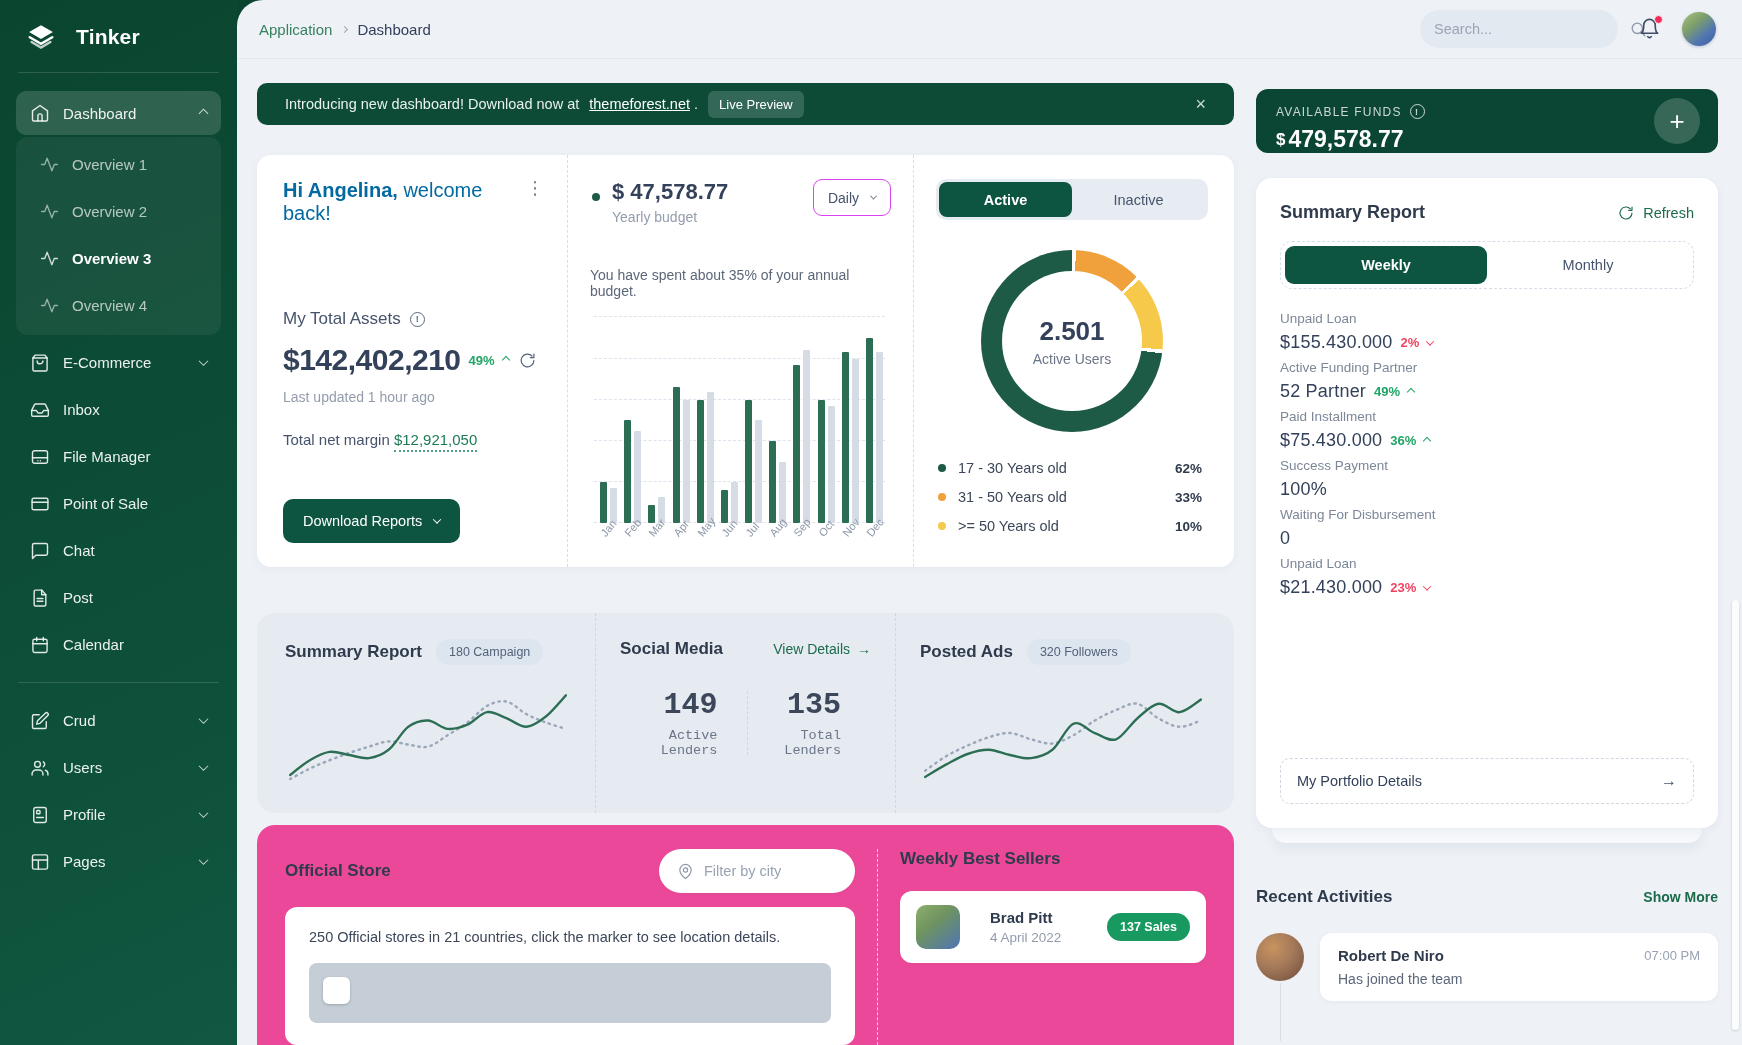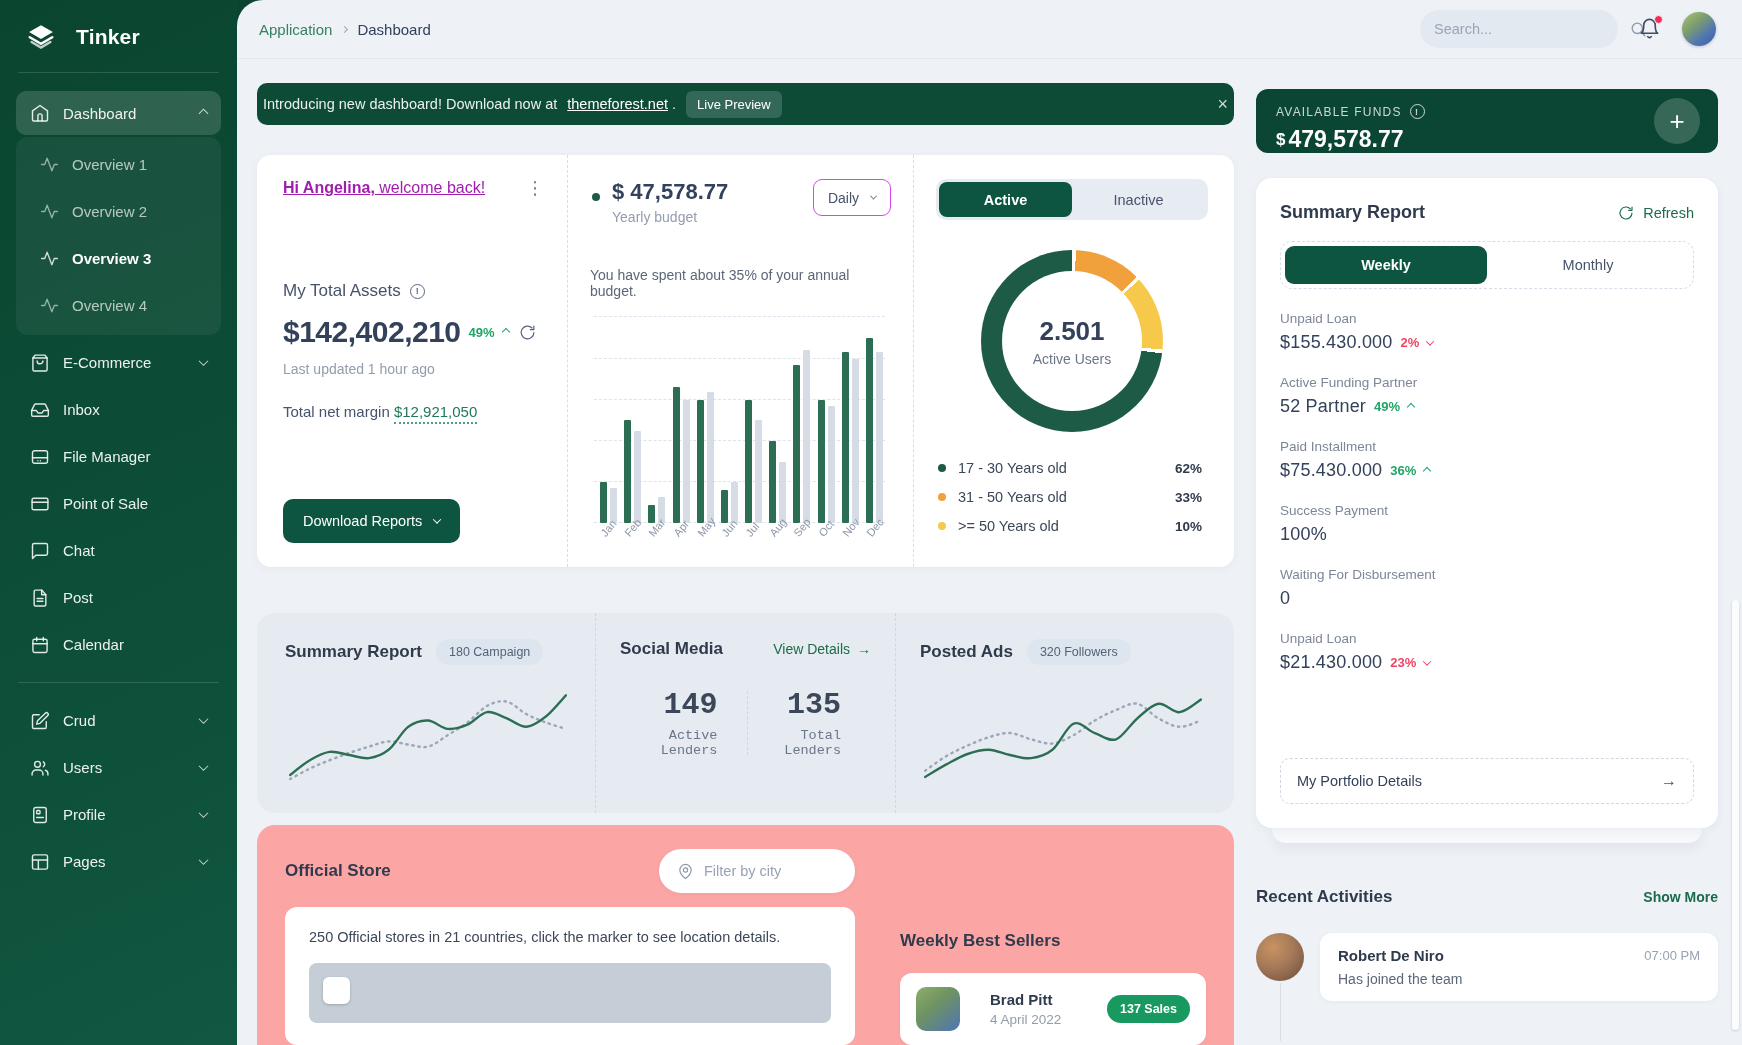--- a/index.html
+++ b/index.html
@@ -41,39 +41,39 @@
   .search-pill input::placeholder { color:#9aa5b5; }
   .icon-btn { position:relative; width:24px; height:24px; color:#3e4c66; cursor:pointer; }
   .bell-dot { position:absolute; top:-2px; right:-1px; width:9px; height:9px; border-radius:50%; background:#ef2d56; border:1.5px solid #eef2f7; }
   .avatar { width:34px; height:34px; border-radius:50%; background:linear-gradient(140deg,#a9c47f 0%,#7fa06a 35%,#4f74b4 70%,#3c5d9e 100%); cursor:pointer; box-shadow:0 1px 3px rgba(20,40,70,.25); }
 
   .content { flex:1; display:flex; gap:22px; padding:20px 24px 0 20px; overflow:hidden; }
   .col-left { flex:1; display:flex; flex-direction:column; min-width:0; }
   .col-right { flex:0 0 462px; display:flex; flex-direction:column; }
 
   
-  .banner { margin-top:4px; height:47px; background:#0d4b37; border-radius:10px; display:flex; align-items:center; padding:0 6px; gap:10px; color:#e9f1ec; font-size:14.5px; }
+  .banner { margin-top:4px; height:47px; background:#0d4b37; border-radius:10px; display:flex; align-items:center; padding:0 28px; gap:10px; color:#e9f1ec; font-size:14.5px; }
   .banner a { color:#fff; text-decoration:underline; cursor:pointer; }
   .live-badge { background:rgba(255,255,255,.16); border-radius:6px; padding:6px 11px; font-size:13px; color:#fff; cursor:pointer; }
   .banner-x { margin-left:auto; font-size:18px; color:#cfdcd4; cursor:pointer; line-height:1; }
 
   
   .funds { margin-top:10px; height:64px; background:#0a4633; border-radius:12px; padding:15px 20px; position:relative; color:#fff; }
   .funds-label { display:flex; align-items:center; gap:8px; font-size:12px; letter-spacing:1.2px; color:rgba(255,255,255,.78); }
   .info-dot { display:inline-flex; align-items:center; justify-content:center; width:15px; height:15px; border:1.4px solid currentColor; border-radius:50%; font-size:9px; font-weight:700; }
   .funds-amount { margin-top:7px; font-size:23px; font-weight:700; }
   .funds-amount .cur { font-size:17px; font-weight:700; vertical-align:2px; margin-right:3px; }
   .plus-btn { position:absolute; right:18px; top:50%; transform:translateY(-50%); width:46px; height:46px; border-radius:50%; background:rgba(255,255,255,.18); color:#fff; font-size:26px; font-weight:400; display:flex; align-items:center; justify-content:center; cursor:pointer; }
 
   
   .hero { margin-top:30px; background:#fff; border-radius:14px; box-shadow:0 2px 8px rgba(30,50,80,.05); padding:24px 26px; height:452px; display:flex; }
   .vdash { width:0; border-left:1px dashed #d7dee8; margin:-24px 22px; }
   .colA { width:262px; flex:0 0 262px; display:flex; flex-direction:column; }
   .greet-row { display:flex; align-items:flex-start; }
-  .greet { font-size:16px; color:#a21caf;text-decoration:underline; }
+  .greet { font-size:20px; color:#0369a1; }
   .greet b { font-weight:700; }
   .dots { margin-left:auto; color:#6b7689; font-size:18px; letter-spacing:1px; cursor:pointer; line-height:1; }
   .assets-title { margin-top:84px; display:flex; align-items:center; gap:9px; font-size:17px; color:#46536b; }
   .assets-title .info-dot { color:#5a6880; }
   .assets-value-row { margin-top:14px; display:flex; align-items:center; gap:8px; }
   .assets-value { font-size:30px; font-weight:700; color:#33415a; letter-spacing:-.5px; }
   .pct { font-size:13px; font-weight:700; }
   .pct.up { color:#1fa06b; color:#21a567; }
   .pct.down { color:#f04462; }
   .pct-chv { width:6px; height:6px; }
@@ -130,21 +130,21 @@
   .mb-badge { background:#dde5ef; border-radius:14px; padding:6px 13px; font-size:12.5px; color:#55627a; white-space:nowrap; }
   .mb-link { margin-left:auto; font-size:14px; color:#1b6b4a; cursor:pointer; display:flex; align-items:center; gap:7px; }
   .spark { flex:1; margin-top:6px; }
   .mb-nums { flex:1; display:flex; align-items:center; justify-content:center; }
   .mb-num { text-align:right; padding:0 30px;font-family:Liberation Mono, monospace; }
   .mb-num-v { font-size:30px; font-weight:700; color:#3c4759; }
   .mb-num-l { font-size:13.5px; color:#6b7689; margin-top:6px; }
   .mb-num-div { width:0; border-left:1px dashed #cfd7e2; height:64px; }
 
   
-  .botband { margin-top:12px; flex:1; background:#fca5a5; border-radius:18px 18px 0 0; display:flex; padding:24px 28px 0 28px;align-items:flex-end; }
+  .botband { margin-top:12px; flex:1; background:#ec4899; border-radius:18px 18px 0 0; display:flex; padding:24px 28px 0 28px; }
   .bb-div { width:0; border-left:1px dashed #d3dae4; margin:0 22px; }
   .store { flex:1; min-width:0; display:flex; flex-direction:column; }
   .store-head { display:flex; align-items:center; }
   .store-title { font-size:17px; font-weight:700; color:#2f3b4c; }
   .filter-pill { margin-left:auto; width:196px; height:44px; background:#fff; border-radius:22px; display:flex; align-items:center; gap:10px; padding:0 18px; box-shadow:0 1px 4px rgba(30,50,80,.06); }
   .filter-pill .ic { width:17px; height:17px; color:#8d97a8; flex:0 0 17px; }
   .filter-pill input { border:none; outline:none; flex:1; font-size:14.5px; color:#55627a; background:transparent; font-family:"Liberation Sans",sans-serif; }
   .filter-pill input::placeholder { color:#98a2b3; }
   .store-card { margin-top:14px; background:#fff; border-radius:12px; padding:22px 24px; flex:1; display:flex; flex-direction:column; }
   .store-desc { font-size:14.5px; color:#3c4759; }
@@ -161,21 +161,21 @@
 
   
   .panel { margin-top:25px; background:#fff; border-radius:16px; box-shadow:0 3px 10px rgba(30,50,80,.06); padding:24px; display:flex; flex-direction:column; height:650px; position:relative; z-index:2; }
   .panel-head { display:flex; align-items:center; }
   .panel-title { font-size:18px; font-weight:700; color:#2f3b4c; }
   .refresh-link { margin-left:auto; display:flex; align-items:center; gap:9px; color:#1b6b4a; font-size:14.5px; cursor:pointer; }
   .refresh-link .ic { width:16px; height:16px; }
   .tabs { margin-top:18px; border:1px dashed #d7dee8; border-radius:12px; padding:4px; display:flex; }
   .tab { flex:1; height:38px; border:none; border-radius:9px; background:transparent; font-size:14.5px; font-family:"Liberation Sans",sans-serif; color:#46536b; cursor:pointer; }
   .tab.sel { background:#0d5540; color:#fff; font-weight:700; }
-  .stats { margin-top:22px; display:flex; flex-direction:column; gap:22px; flex:1; }
+  .stats { margin-top:22px; display:flex; flex-direction:column; gap:7px; flex:1; }
   .stat-lbl { font-size:13.5px; color:#7d8798; }
   .stat-val-row { margin-top:6px; display:flex; align-items:center; gap:8px; }
   .stat-val { font-size:18px; color:#33415a; letter-spacing:.2px; }
   .portfolio-btn { border:1px dashed #cfd7e2; background:#fff; border-radius:10px; height:46px; display:flex; align-items:center; padding:0 16px; font-size:14.5px; color:#33415a; font-family:"Liberation Sans",sans-serif; cursor:pointer; }
   .portfolio-btn .arr { margin-left:auto; color:#46536b; font-size:16px; }
   .panel-stack { height:15px; margin:0 16px; background:#f6f8fb; border-radius:0 0 14px 14px; box-shadow:0 6px 12px rgba(40,60,90,.07); }
 
   
   .recent { margin-top:44px; flex:1; display:flex; flex-direction:column; }
   .recent-head { display:flex; align-items:center; }

